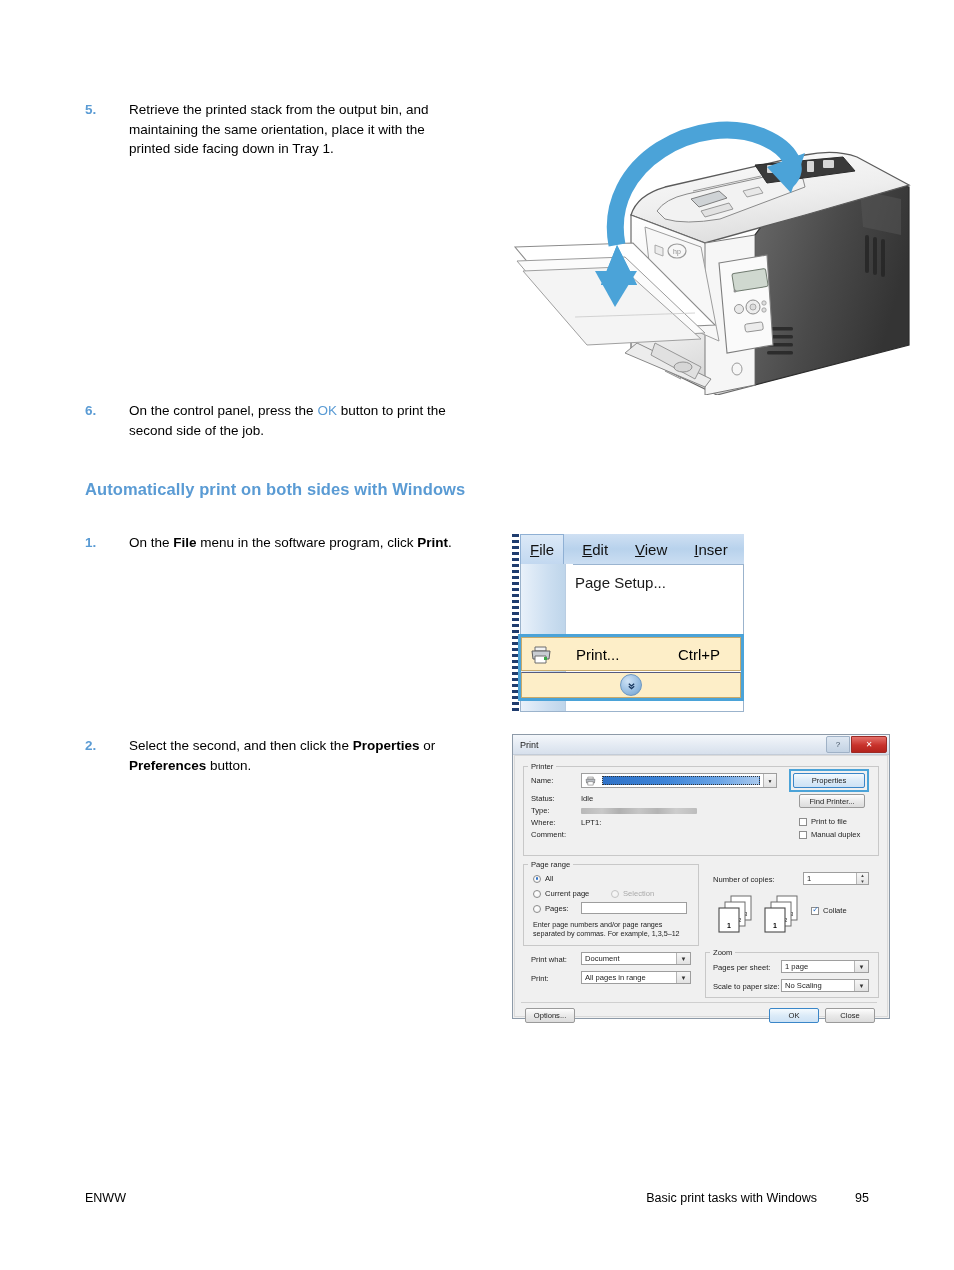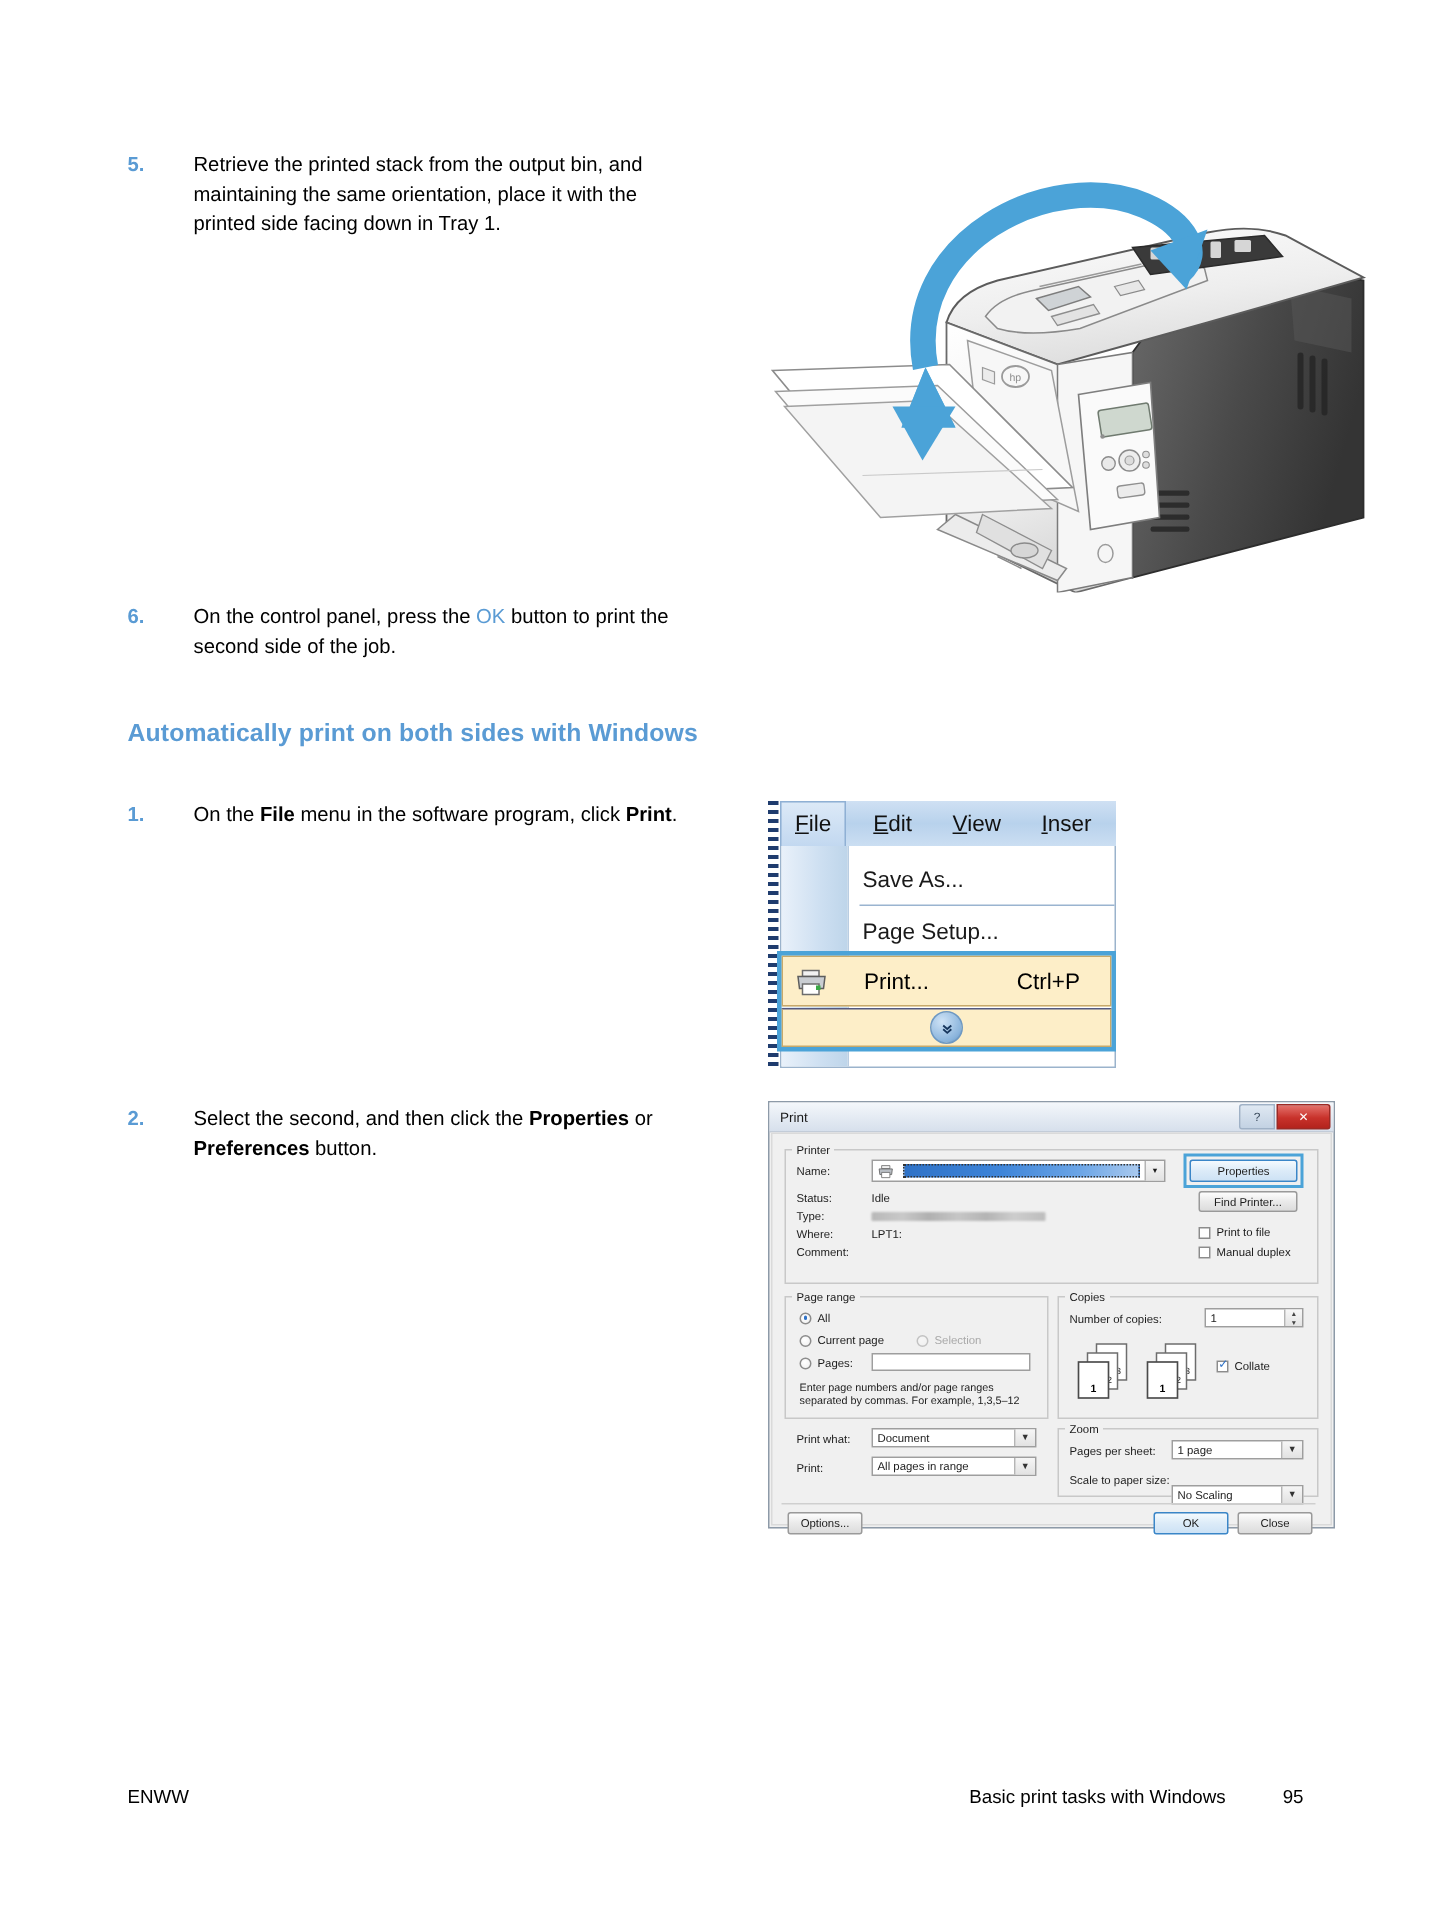--- a/index.html
+++ b/index.html
@@ -498,23 +498,20 @@
 
     <div class="fm-menubar">
       <span class="active"><u class="fm-underline">F</u>ile</span>
       <span><u class="fm-underline">E</u>dit</span>
       <span><u class="fm-underline">V</u>iew</span>
       <span><u class="fm-underline">I</u>nser</span>
     </div>
 
     <div class="fm-dropdown" style="height:148px;">
       <div class="fm-gutter"></div>
-      <div class="fm-item" style="margin-top:6px;">
-        <span>Save As...</span>
-      </div>
       <div class="fm-sep"></div>
       <div class="fm-item">
         <span>Page Setup...</span>
       </div>
     </div>
 
     <div class="fm-print-row">
       <span class="fm-print-icon">
         <svg viewBox="0 0 22 19" width="22" height="19" xmlns="http://www.w3.org/2000/svg">
           <path d="M5 2 H16 V6 H5 Z" fill="#f2f2f2" stroke="#6d6d6d" stroke-width="1"></path>
@@ -632,23 +629,20 @@
         <span class="pd-radio"></span>
         <span class="pd-label">Pages:</span>
       </div>
       <div class="pd-textbox" style="position:absolute; left:66px; top:146px; width:106px;"></div>
 
       <div class="pd-hint" style="position:absolute; left:18px; top:164px; width:158px;">
         <div>Enter page numbers and/or page ranges</div>
         <div>separated by commas.  For example, 1,3,5–12</div>
       </div>
 
-      <fieldset class="pd-group" style="left:190px; top:104px; width:172px; height:84px;">
-        <legend>Copies</legend>
-      </fieldset>
 
       <div class="pd-row" style="left:198px; top:119px;">
         <span class="pd-label">Number of copies:</span>
       </div>
       <div class="pd-spin" style="position:absolute; left:288px; top:116px; width:66px;">
         <span>1</span>
         <span class="spinbtns">
             <div>▲</div>
             <div>▼</div>
           </span>
@@ -704,21 +698,21 @@
         <span class="pd-label">Pages per sheet:</span>
       </div>
       <div class="pd-combo" style="position:absolute; left:266px; top:204px; width:88px;">
         <span>1 page</span>
         <span class="arrow">▼</span>
       </div>
 
       <div class="pd-row" style="left:198px; top:226px;">
         <span class="pd-label">Scale to paper size:</span>
       </div>
-      <div class="pd-combo" style="position:absolute; left:266px; top:234px; width:88px;">
+      <div class="pd-combo" style="position:absolute; left:266px; top:223px; width:88px;">
         <span>No Scaling</span>
         <span class="arrow">▼</span>
       </div>
 
       <div class="pd-sep" style="left:6px; top:246px; width:356px;"></div>
 
       <div class="pd-button" style="position:absolute; left:10px; top:252px; width:50px; height:15px;">Options...</div>
       <div class="pd-button primary" style="position:absolute; left:254px; top:252px; width:50px; height:15px;">OK</div>
       <div class="pd-button" style="position:absolute; left:310px; top:252px; width:50px; height:15px;">Close</div>
     </div>

